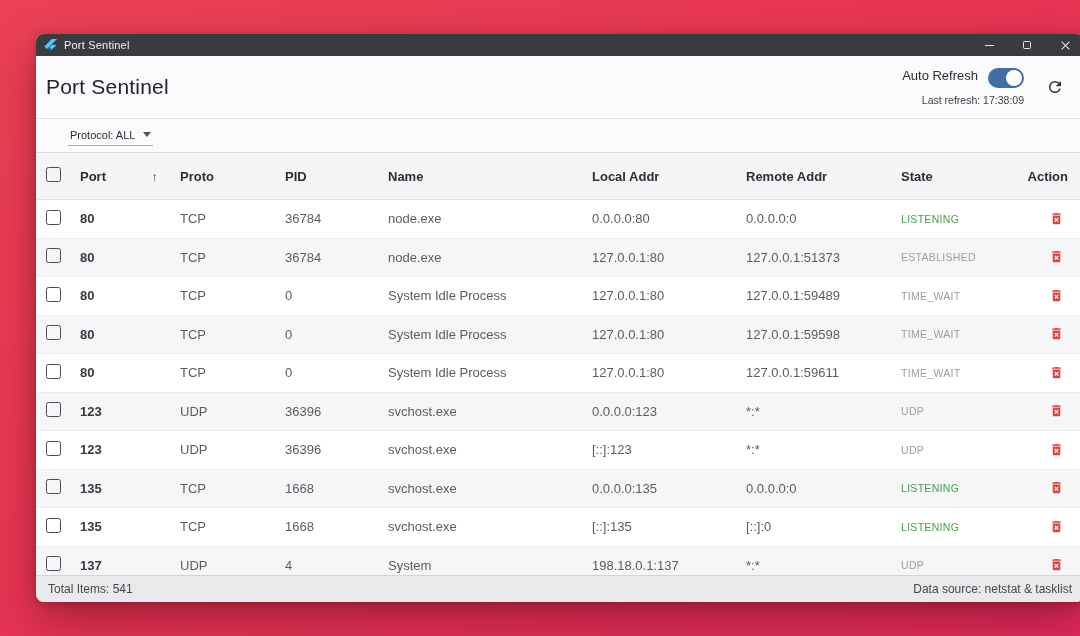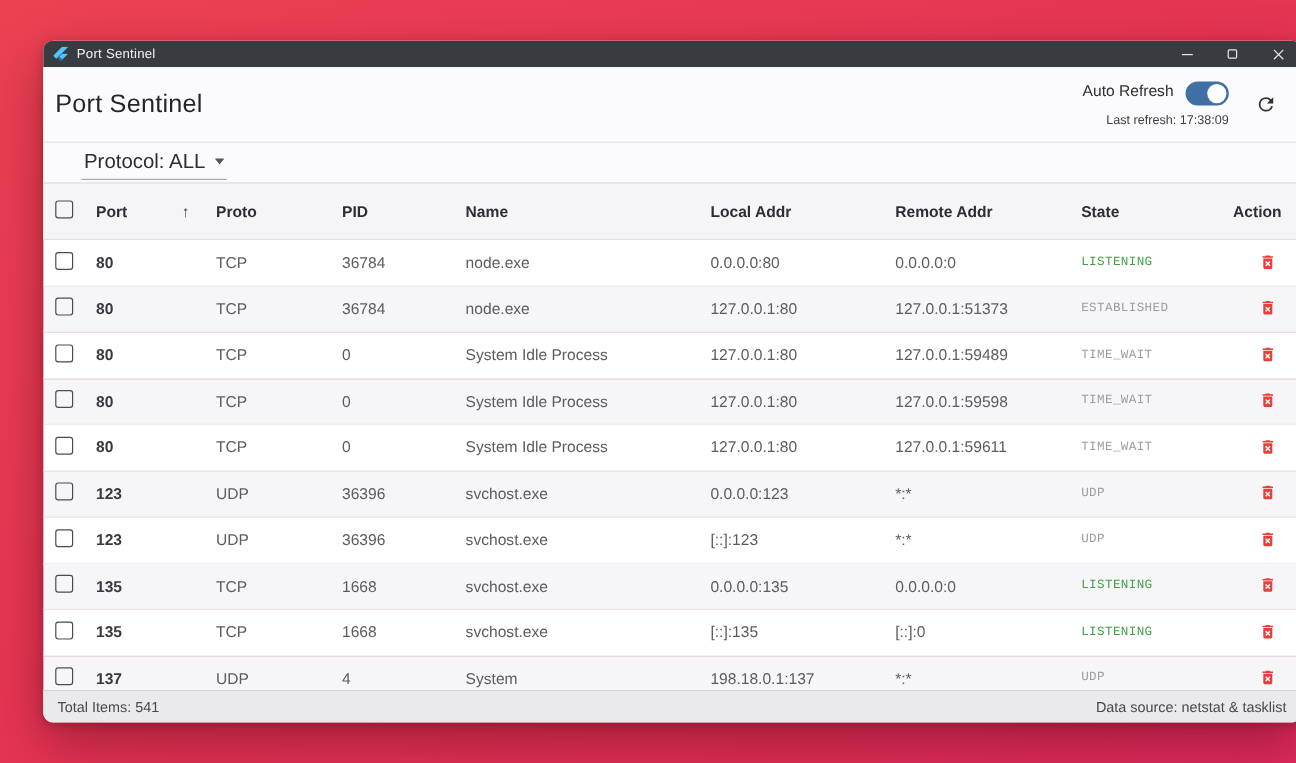--- a/index.html
+++ b/index.html
@@ -55,40 +55,40 @@
   }
   .search-box input{
     border:none; outline:none; background:transparent; flex:1; font-size:14px;
     color:#333; font-family:"Liberation Sans", sans-serif; margin-left:8px;
   }
   .search-box input::placeholder{ color:#606266; opacity:1; }
   .proto-dd{
     margin-left:16px; display:flex; align-items:center; gap:8px; cursor:pointer;
     border-bottom:1px solid #a9a9ad; padding:3px 2px 4px 2px;
   }
-  .proto-label{ font-size:17px; color:#2c2e33;text-align:right; }
+  .proto-label{ font-size:11px; color:#2c2e33;text-align:right; }
   .caret-down{ width:0; height:0; border-left:4.5px solid transparent; border-right:4.5px solid transparent; border-top:5px solid #555; }
   
   .grid{
     display:grid;
     grid-template-columns:34px 100px 105px 103px 204px 154px 155px 100px 1fr;
     align-items:center; padding:0 12px 0 10px;
   }
   .thead{
     height:48px; flex:0 0 auto; background:#f5f5f7; border-top:1px solid #dcdcdf;
     border-bottom:1px solid #e2e2e5; font-size:13px; font-weight:bold; color:#2c2e33;
   }
   .th-port{ display:flex; align-items:center; padding-right:22px; cursor:pointer; }
   .sort-arrow{ margin-left:auto; font-size:13px; color:#44464b; font-weight:normal; }
   .th-action, .cell-action{ text-align:right; padding-right:4px; }
   .tbody{ flex:1 1 auto; overflow:hidden; background:#be185d; }
   .row{ height:38.5px; border-bottom:1px solid #ededf0; font-size:13px; color:#5a5c60; background:#fff; }
   .row:nth-child(even){ background:#f6f6f8; }
   .cell-port{ font-weight:bold; color:#37393e; }
-  .cell-state{ font-size:10.5px; letter-spacing:.3px;font-family:Liberation Mono, monospace; }
+  .cell-state{ font-size:10.5px; letter-spacing:.3px; }
   .checkbox{
     width:15px; height:15px; border:1.6px solid #4a4c52; border-radius:2.5px;
     background:transparent; display:inline-block; cursor:pointer;
   }
   .del-btn{ background:none; border:none; cursor:pointer; padding:2px 4px; }
   
   .footer{
     height:27px; flex:0 0 auto; background:#eaeaec; border-top:1px solid #d4d4d8;
     display:flex; align-items:center; padding:0 12px; font-size:12px; color:#46484d;
   }

